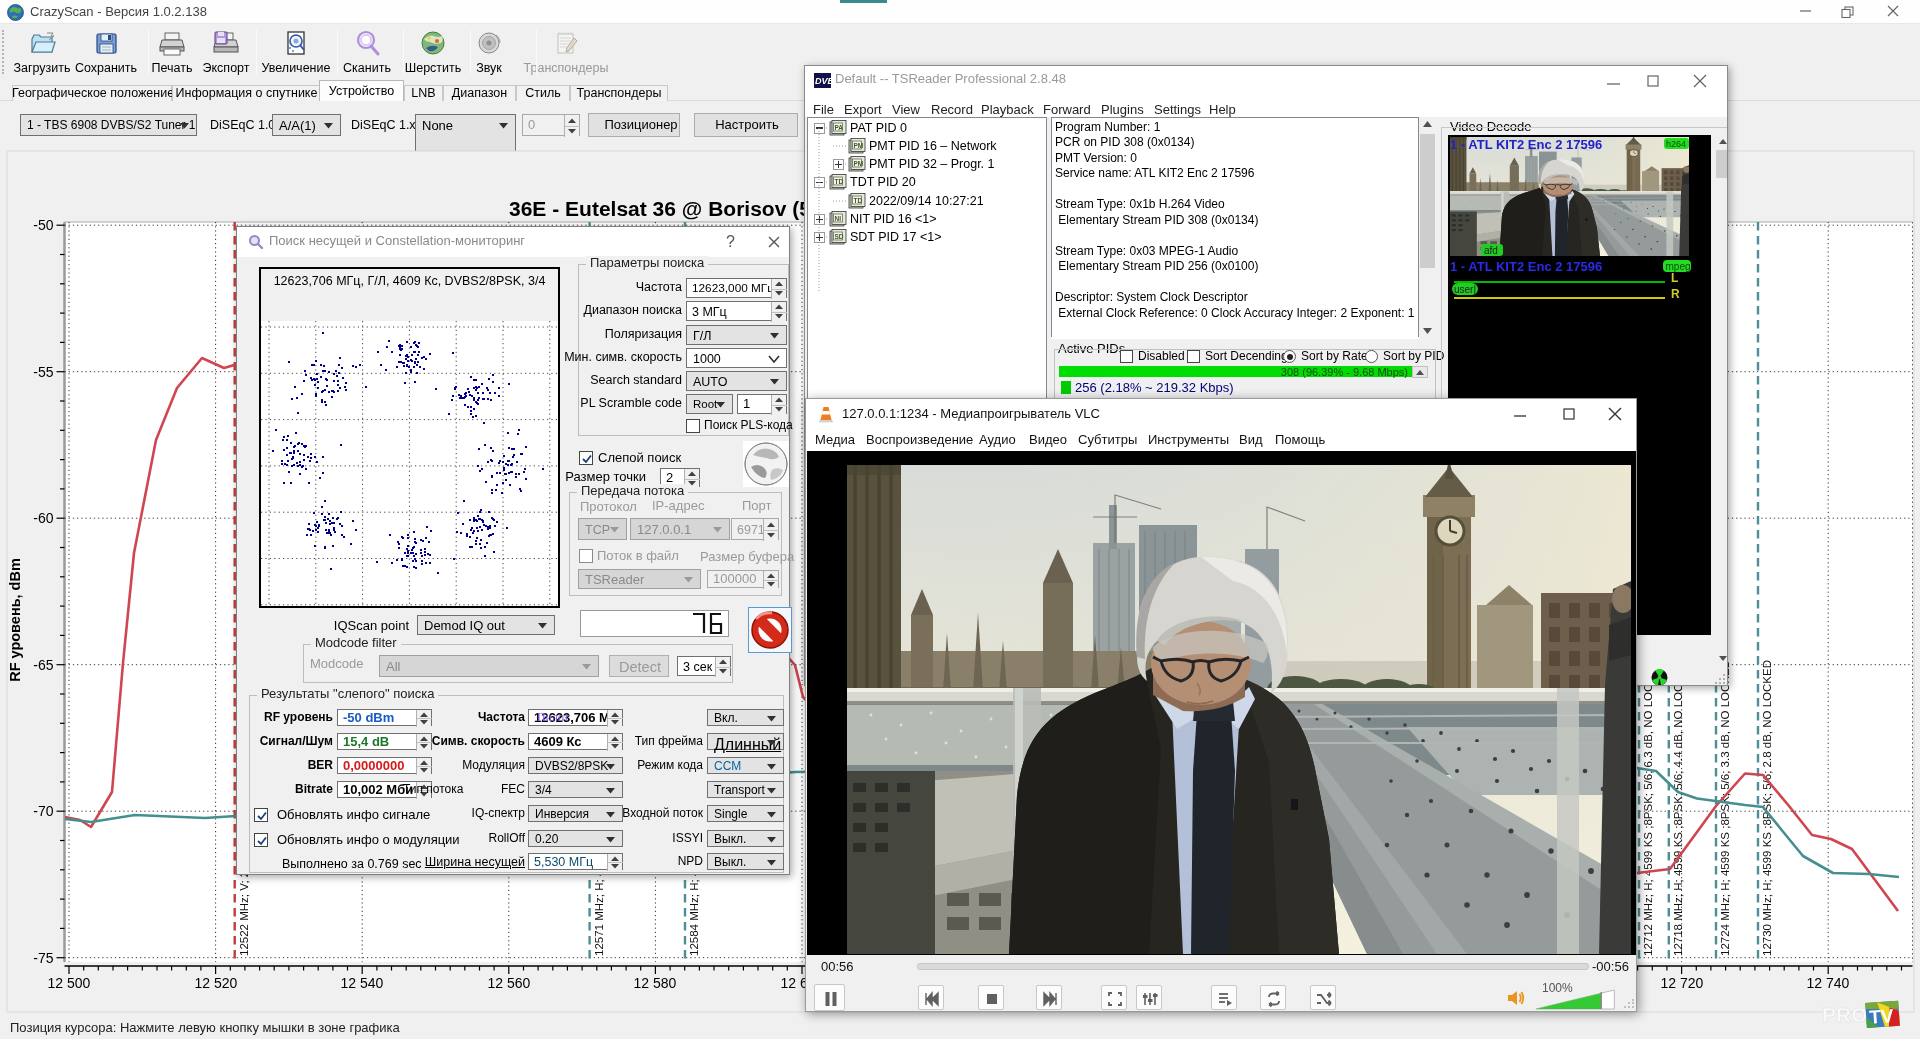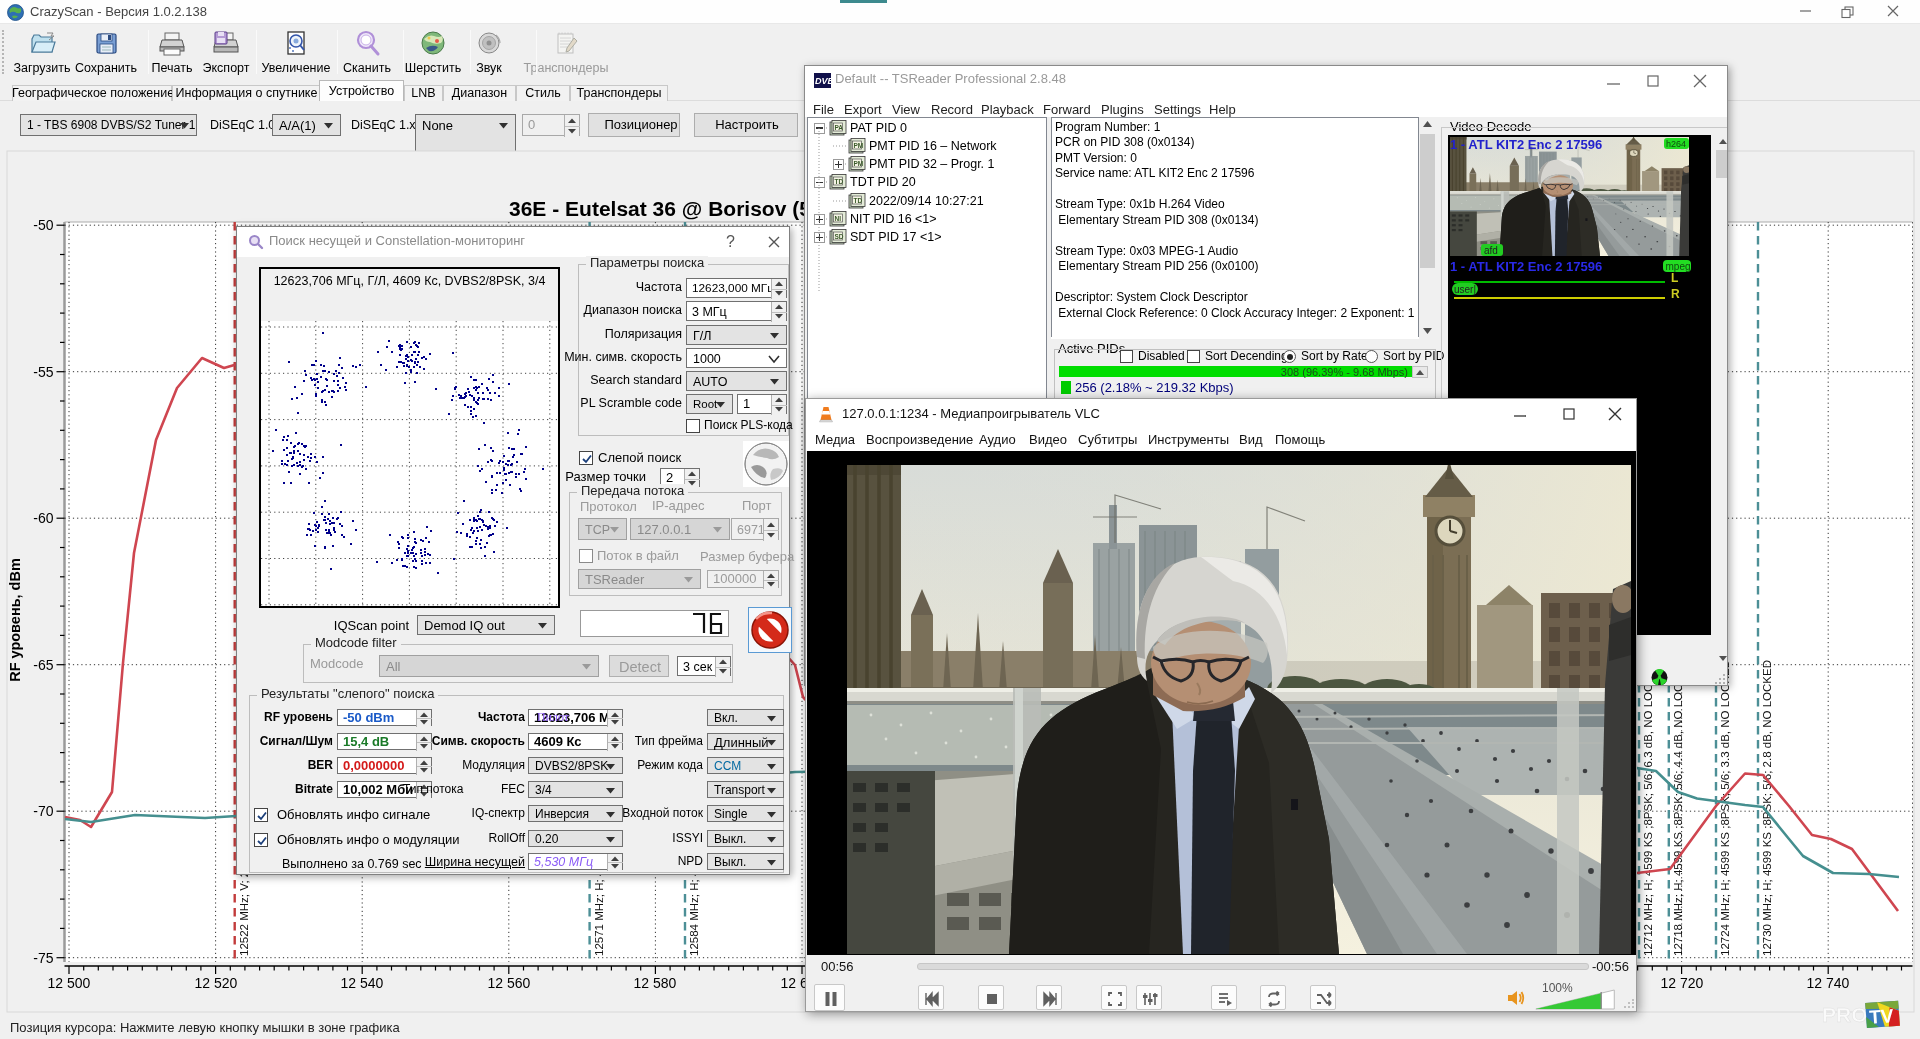--- a/index.html
+++ b/index.html
@@ -733,41 +733,41 @@
     </div>
     <div class="t" style="left:-12px;top:604.6px;width:300px;text-align:right;font-size:12px;color:#000;">RollOff</div>
     <div class="box" style="left:291px;top:602.6px;width:95px;height:17px;background:#e3e3e3;border:1px solid #707070;">
       <div class="t" style="left:6px;top:2px;font-size:12px;color:#000;white-space:nowrap;">0.20</div>
       <svg style="position:absolute;right:6px;top:6px" width="10" height="6">
         <path d="M0 0 L9 0 L4.5 5.5 Z" fill="#303030"></path>
       </svg>
     </div>
     <div class="t" style="left:-12px;top:628px;width:300px;text-align:right;font-size:12.5px;color:#000;text-decoration:underline;">Ширина несущей</div>
     <div class="box" style="left:291px;top:626px;width:95px;height:17px;background:#fff;border:1px solid #707070;">
-      <div class="t" style="left:5px;top:1px;font-size:12.5px;color:#8b5cf6;font-weight:normal;font-style:italic;white-space:nowrap;">5,530 МГц</div>
+      <div class="t" style="left:5px;top:1px;font-size:12.5px;color:#0c4a6e;font-weight:normal;white-space:nowrap;">5,530 МГц</div>
       <div style="position:absolute;right:0;top:0;width:15px;height:17px;border-left:1px solid #b0b0b0;background:#f0f0f0;">
         <svg style="position:absolute;left:3px;top:2px" width="9" height="5">
           <path d="M0 5 L8 5 L4 0.5 Z" fill="#404040"></path>
         </svg>
         <svg style="position:absolute;left:3px;top:10px" width="9" height="5">
           <path d="M0 0 L8 0 L4 4.5 Z" fill="#404040"></path>
         </svg>
         <div style="position:absolute;left:0;top:8px;width:15px;height:1px;background:#c0c0c0;"></div>
       </div>
     </div>
     <div class="t" style="left:166px;top:483.7px;width:300px;text-align:center;font-size:12px;color:#8b5cf6;font-family:Liberation Serif, serif;">Пилот</div>
     <div class="box" style="left:470px;top:481.7px;width:77px;height:17px;background:#e3e3e3;border:1px solid #707070;">
       <div class="t" style="left:6px;top:2px;font-size:12px;color:#000;white-space:nowrap;">Вкл.</div>
       <svg style="position:absolute;right:6px;top:6px" width="10" height="6">
         <path d="M0 0 L9 0 L4.5 5.5 Z" fill="#303030"></path>
       </svg>
     </div>
     <div class="t" style="left:166px;top:507.9px;width:300px;text-align:right;font-size:12px;color:#000;">Тип фрейма</div>
     <div class="box" style="left:470px;top:505.9px;width:77px;height:17px;background:#e3e3e3;border:1px solid #707070;">
-      <div class="t" style="left:6px;top:2px;font-size:13px;color:#000;white-space:nowrap;">Длинный</div>
+      <div class="t" style="left:6px;top:2px;font-size:16px;color:#000;white-space:nowrap;text-decoration:underline;">Длинный</div>
       <svg style="position:absolute;right:6px;top:6px" width="10" height="6">
         <path d="M0 0 L9 0 L4.5 5.5 Z" fill="#303030"></path>
       </svg>
     </div>
     <div class="t" style="left:166px;top:532px;width:300px;text-align:right;font-size:12px;color:#000;">Режим кода</div>
     <div class="box" style="left:470px;top:530px;width:77px;height:17px;background:#e3e3e3;border:1px solid #707070;">
       <div class="t" style="left:6px;top:2px;font-size:12px;color:#0369a1;white-space:nowrap;">CCM</div>
       <svg style="position:absolute;right:6px;top:6px" width="10" height="6">
         <path d="M0 0 L9 0 L4.5 5.5 Z" fill="#303030"></path>
       </svg>

